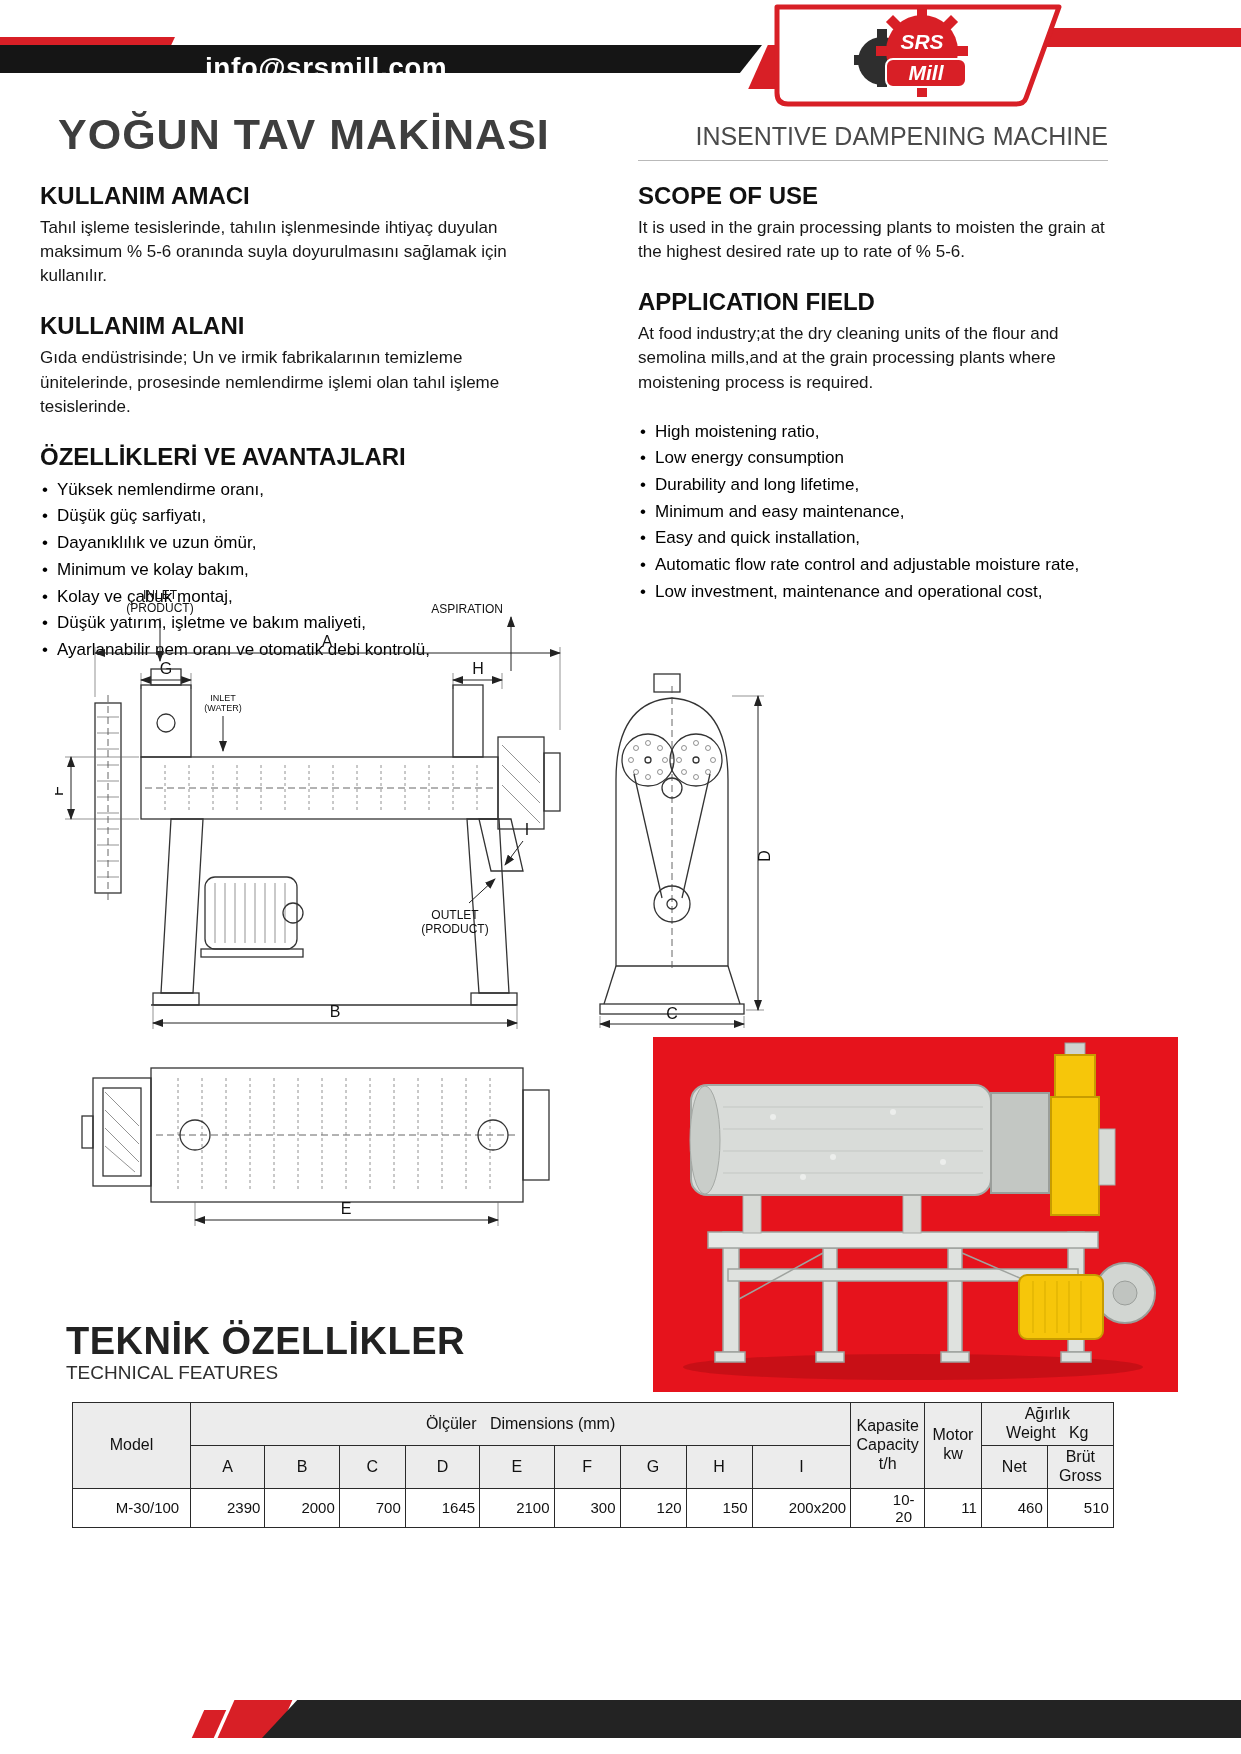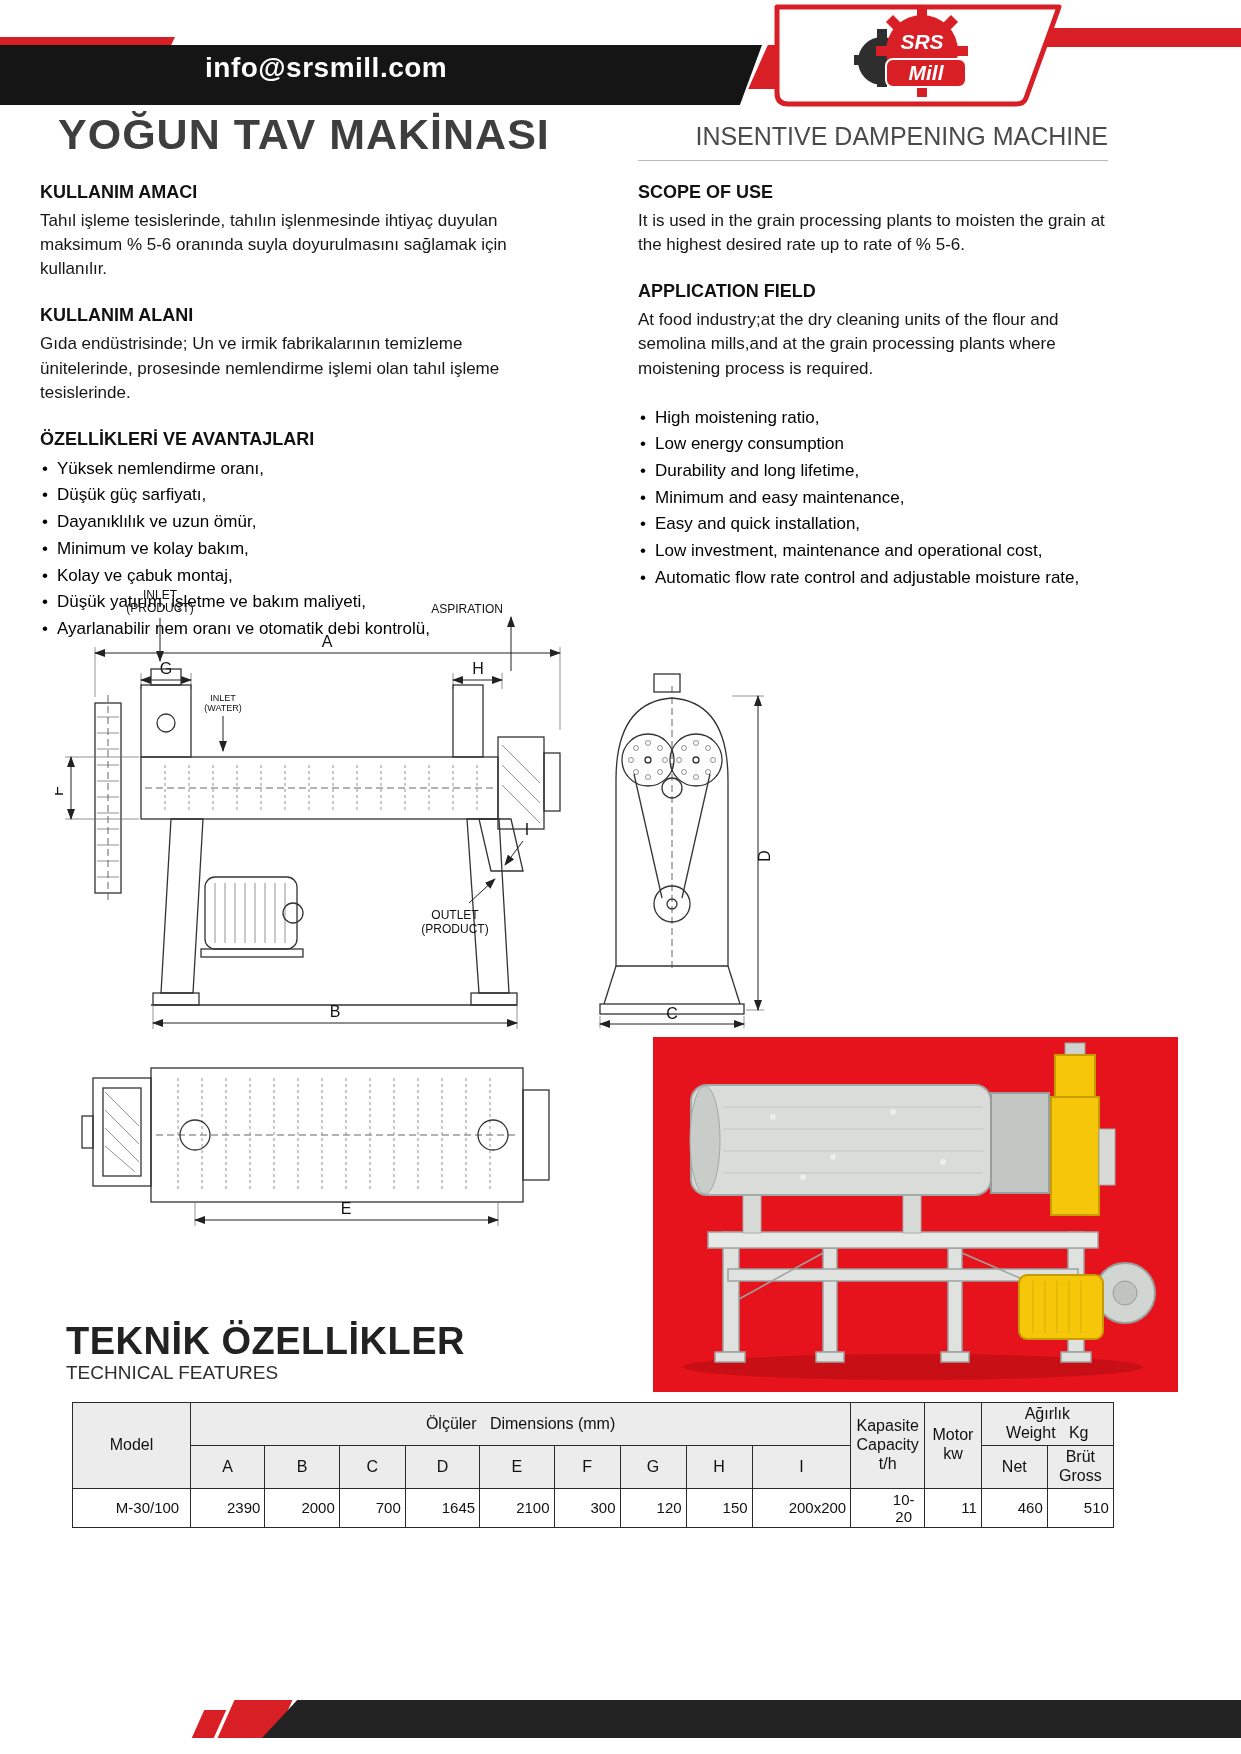--- a/index.html
+++ b/index.html
@@ -1,34 +1,34 @@
 <!DOCTYPE html>
 <html><head>
 <meta charset="utf-8">
 <style>
   * { margin:0; padding:0; box-sizing:border-box; }
   body { background:#9a9a9a; font-family:"Liberation Sans", sans-serif; }
   .page { position:relative; width:1241px; height:1754px; background:#fff; margin:0 auto; overflow:hidden; color:#1a1a1a; }
 
   
   .bar-red-left { position:absolute; left:0; top:37px; width:175px; height:22px; background:#d81f26; clip-path:polygon(0 0,100% 0,94% 100%,0 100%); }
-  .bar-black { position:absolute; left:0; top:45px; width:762px; height:60px; background:#151515; clip-path:polygon(0 0,100% 0,97.1% 100%,0 100%); }
+  .bar-black { position:absolute; left:0; top:45px; width:762px; height:28px; background:#151515; clip-path:polygon(0 0,100% 0,97.1% 100%,0 100%); }
   .email { position:absolute; left:205px; top:7px; font-size:28px; font-weight:bold; color:#fff; letter-spacing:0.5px; }
   .bar-red-tail { position:absolute; left:758px; top:45px; width:52px; height:44px; background:#d81f26; transform:skewX(-24deg); }
   .strip-red { position:absolute; left:1046px; top:28px; width:195px; height:19px; background:#d81f26; }
   .logo-svg { position:absolute; left:772px; top:3px; width:292px; height:104px; }
 
   
   .title-tr { position:absolute; left:58px; top:110px; font-size:43px; font-weight:800; color:#3e3e3e; letter-spacing:1px; }
   .title-en { position:absolute; left:638px; top:122px; width:470px; font-size:25px; color:#4a4a4a; border-bottom:1px solid #b9b9b9; padding-bottom:9px;text-align:right; }
 
   
   .col-left  { position:absolute; left:40px;  top:182px; width:508px; }
   .col-right { position:absolute; left:638px; top:182px; width:478px; }
-  .sec-h { font-size:18px; font-weight:bold; color:#111; margin-bottom:6px; }
+  .sec-h { font-size:24px; font-weight:bold; color:#111; margin-bottom:6px; }
   .sec-b { font-size:17px; line-height:1.42; margin-bottom:24px; color:#161616; }
   ul.feat { list-style:none; }
   ul.feat li { position:relative; font-size:17px; line-height:1.57; padding-left:17px; color:#000000; }
   ul.feat li::before { content:"•"; position:absolute; left:2px; }
 
   
   .svg-side { position:absolute; left:55px;  top:585px;  width:515px; height:450px; }
   .svg-end  { position:absolute; left:592px; top:668px;  width:185px; height:365px; }
   .svg-plan { position:absolute; left:78px;  top:1040px; width:500px; height:190px; }
   .svg-photo{ position:absolute; left:653px; top:1037px; width:525px; height:355px; }
@@ -124,22 +124,22 @@
     <h3 class="sec-h">SCOPE OF USE</h3>
     <p class="sec-b">It is used in the grain processing plants to moisten the grain at the highest desired rate up to rate of % 5-6.</p>
     <h3 class="sec-h">APPLICATION FIELD</h3>
     <p class="sec-b">At food industry;at the dry cleaning units of the flour and semolina mills,and at the grain processing plants where moistening process is required.</p>
     <ul class="feat">
       <li>High moistening ratio,</li>
       <li>Low energy consumption</li>
       <li>Durability and long lifetime,</li>
       <li>Minimum and easy maintenance,</li>
       <li>Easy and quick installation,</li>
+      <li>Automatic flow rate control and adjustable moisture rate,</li>
       <li>Low investment, maintenance and operational cost,</li>
-      <li>Automatic flow rate control and adjustable moisture rate,</li>
     </ul>
   </div>
 
   <svg class="svg-side" viewBox="0 0 515 450">
     <defs>
       <marker id="arS1" markerWidth="11" markerHeight="8" refX="1" refY="4" orient="auto">
           <path d="M11,0 L0,4 L11,8 Z" fill="#222"></path>
         </marker>
       <marker id="arE1" markerWidth="11" markerHeight="8" refX="10" refY="4" orient="auto">
           <path d="M0,0 L11,4 L0,8 Z" fill="#222"></path>

